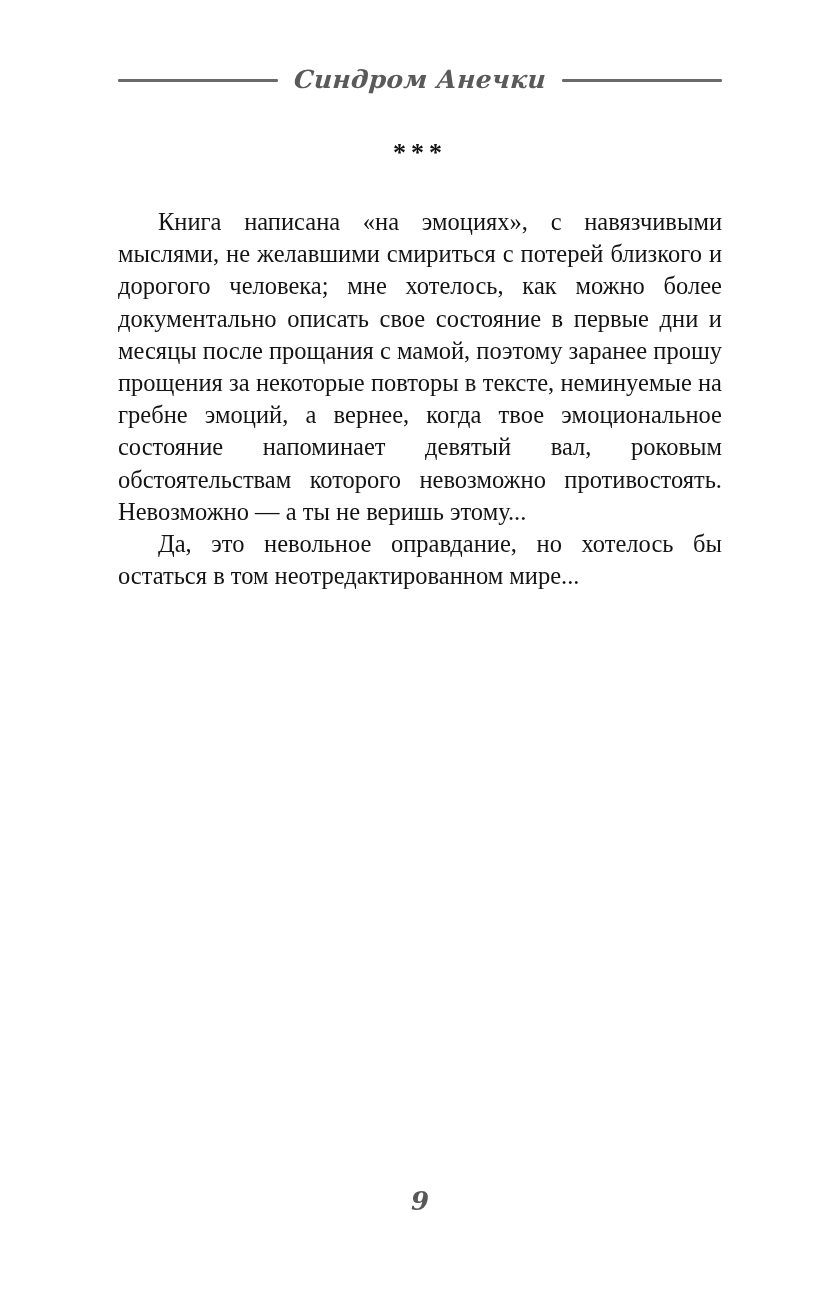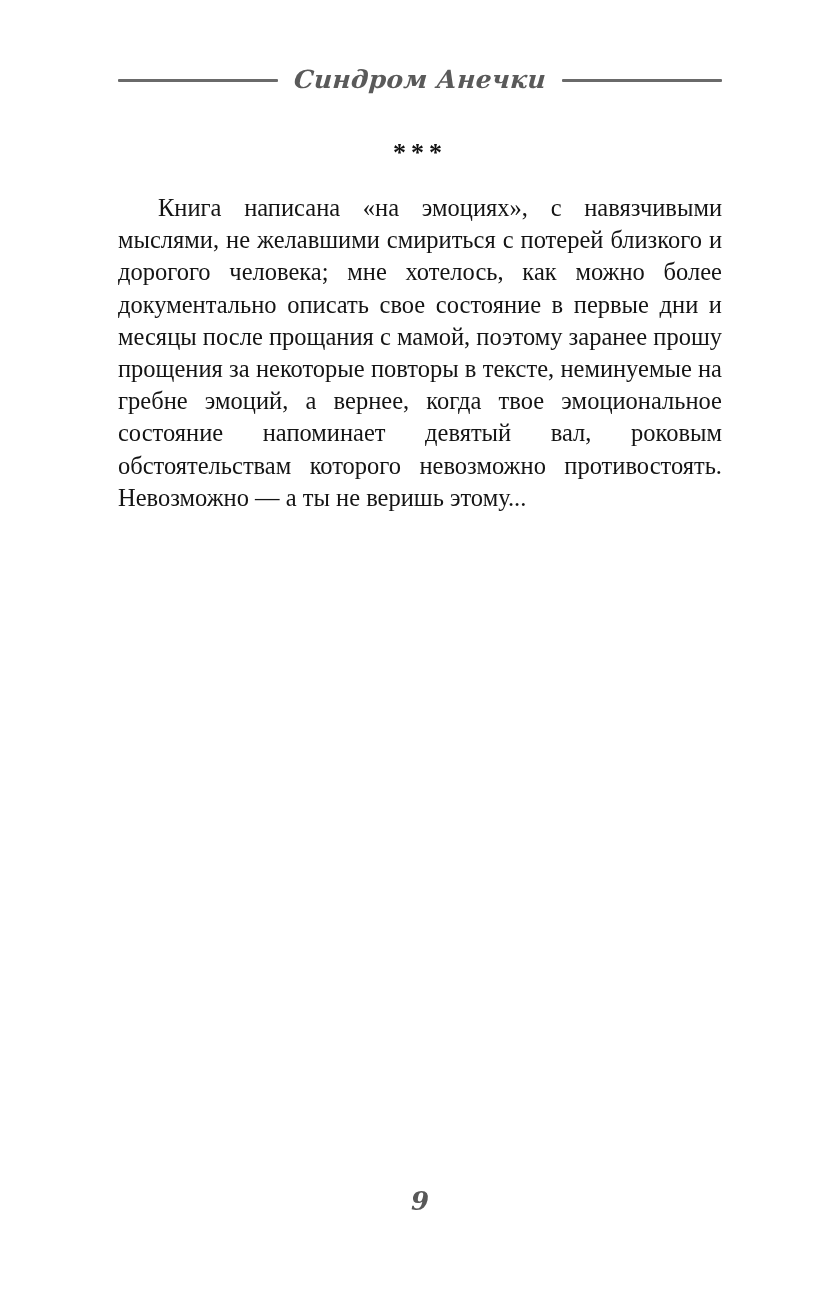--- a/index.html
+++ b/index.html
@@ -69,21 +69,21 @@
     letter-spacing: 5px;
     color: #111111;
     font-weight: 700;
     line-height: 1;
   }
 
   
   .text-block {
     position: absolute;
     left: 118px;
-    top: 192px;
+    top: 206px;
     width: 604px;
   }
 
   .body-paragraph {
     margin: 0;
     text-align: justify;
     text-justify: inter-word;
     font-size: 24.5px;
     line-height: 32.2px;
     color: #141414;
@@ -114,17 +114,18 @@
   <div class="running-head">
     <span class="rule left"></span>
     <span class="running-head-title">Синдром Анечки</span>
     <span class="rule right"></span>
   </div>
 
   <div class="section-break">***</div>
 
   <div class="text-block">
     <p class="body-paragraph">Книга написана «на эмоциях», с навязчивыми мыслями, не желавшими смириться с потерей близкого и дорогого человека; мне хотелось, как можно более документально описать свое состояние в первые дни и месяцы после прощания с мамой, поэтому заранее прошу прощения за некоторые повторы в тексте, неминуемые на гребне эмоций, а вернее, когда твое эмоциональное состояние напоминает девятый вал, роковым обстоятельствам которого невозможно противостоять. Невозможно — а ты не веришь этому...</p>
+    <p class="body-paragraph">Да, это невольное оправдание, но хотелось бы остаться в том неотредактированном мире...</p>
   </div>
 
   <div class="folio">9</div>
 
 </div>
 
 </body></html>

